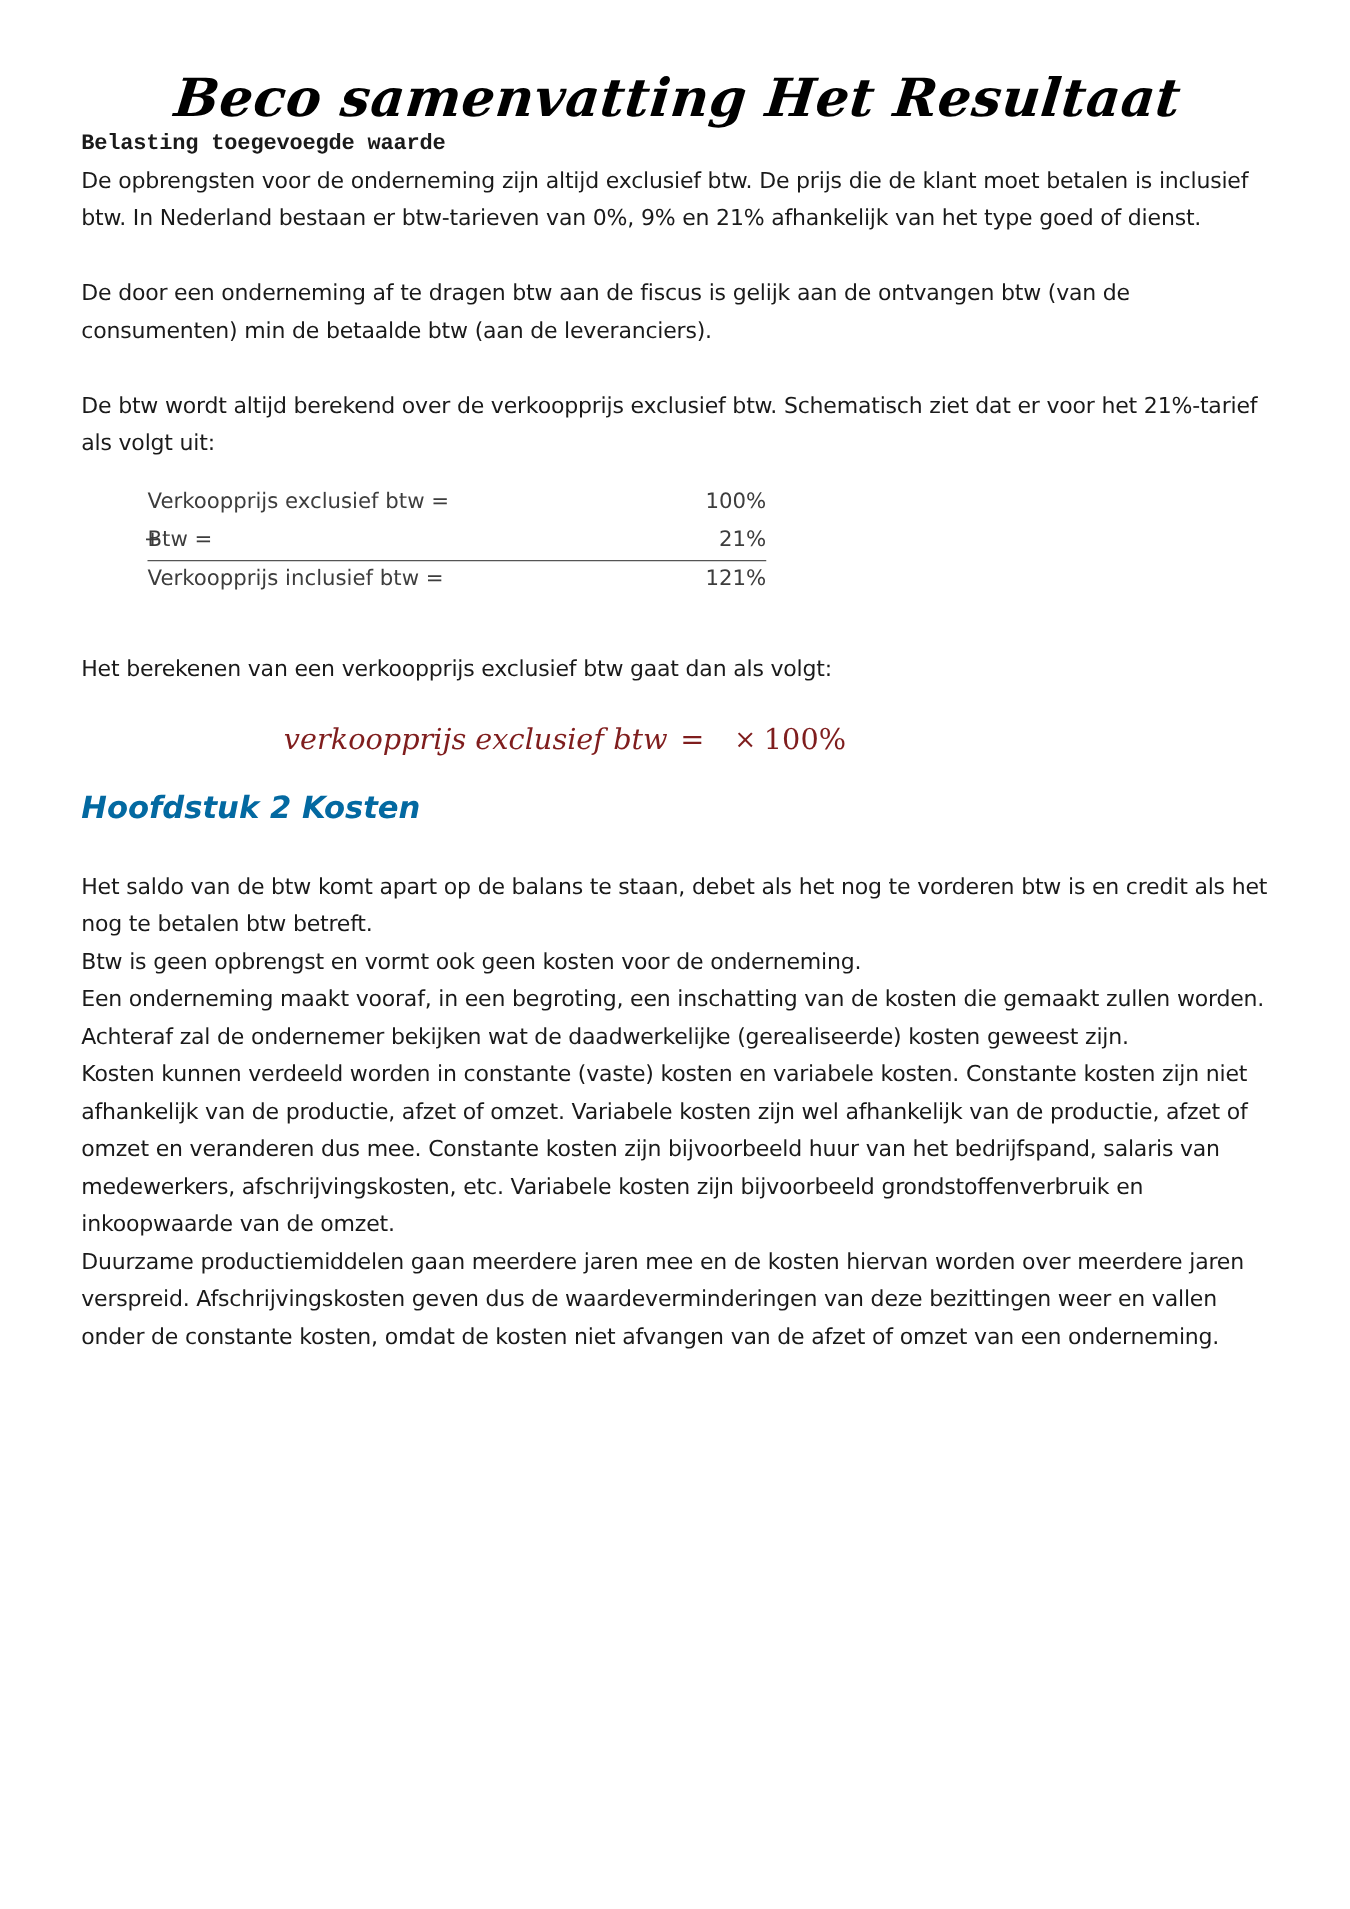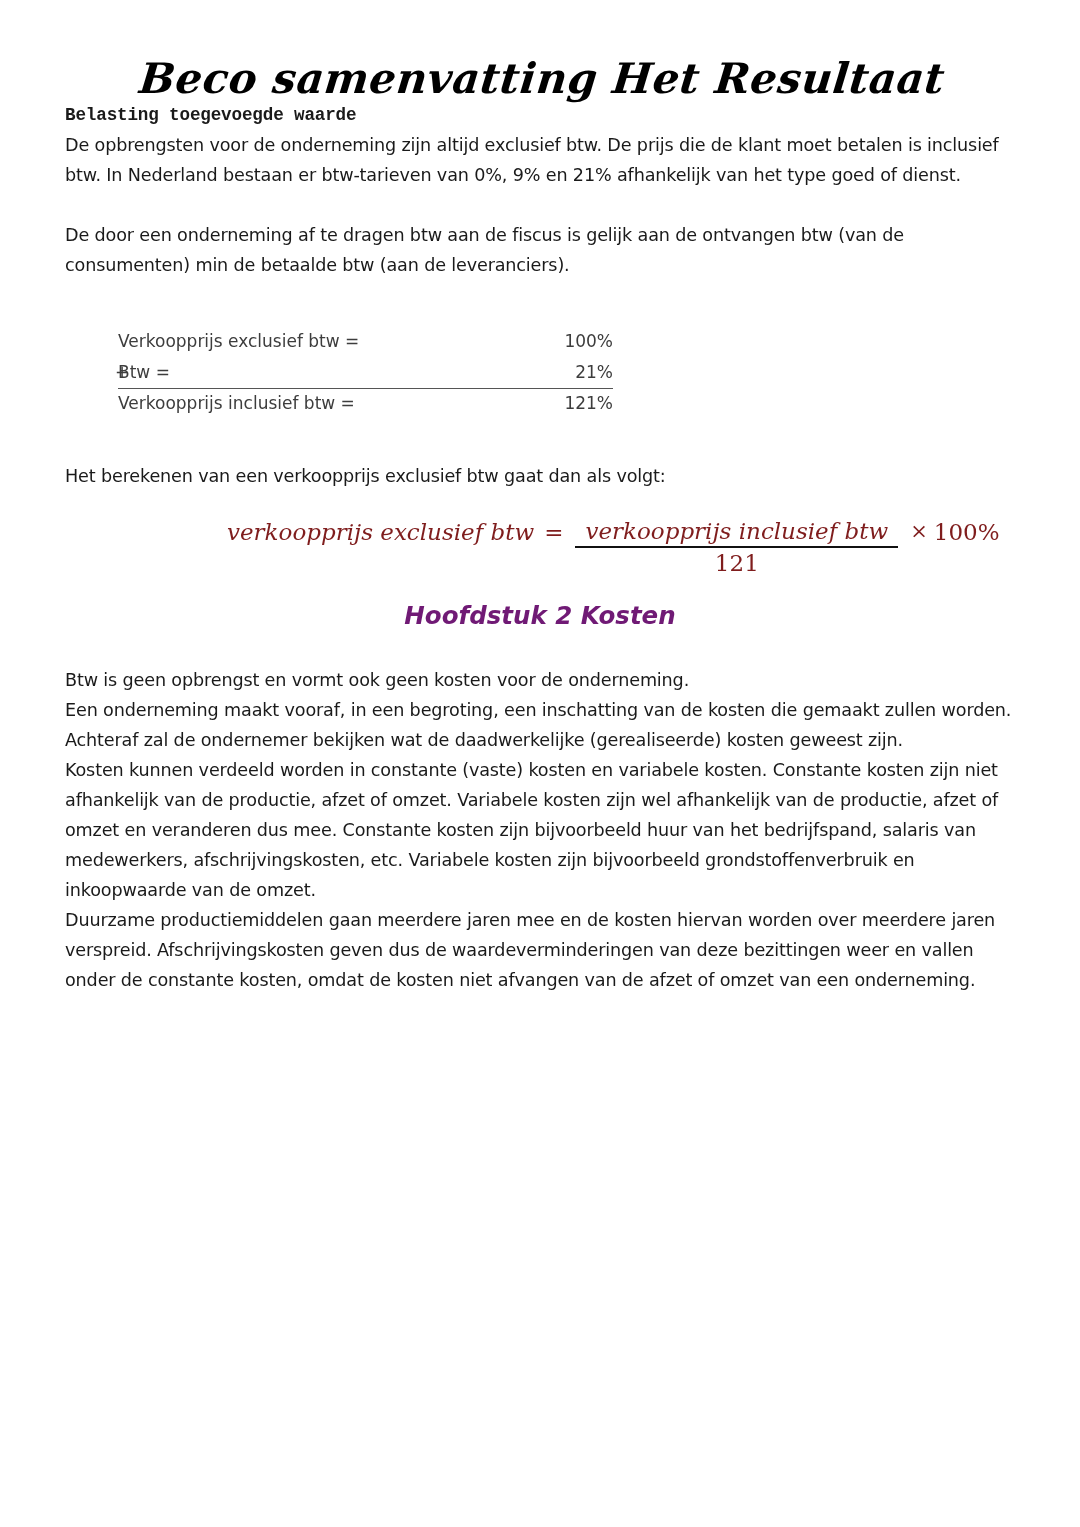--- a/index.html
+++ b/index.html
@@ -157,47 +157,47 @@
   }
   .formula .pct {
     font-style: normal;
   }
 
   
   .chapter-heading {
     margin: 0;
     padding-top: 24px;
     padding-bottom: 2px;
-    text-align: center;
     font-family: "DejaVu Sans", "Liberation Sans", sans-serif;
     font-weight: 700;
     font-style: italic;
     font-size: 24.5px;
     line-height: 34px;
-    color: #701a75;
+    color: #0369a1;
     letter-spacing: 0px;
   }
 
   
   .block { margin: 0; }
 </style>
 </head>
 <body>
 
 <div class="page">
   <div class="content">
 
     <h1 class="doc-title">Beco samenvatting Het Resultaat</h1>
 
     <div class="block">
       <p class="para bold">Belasting toegevoegde waarde</p>
       <p class="para">De opbrengsten voor de onderneming zijn altijd exclusief btw. De prijs die de klant moet betalen is inclusief btw. In Nederland bestaan er btw-tarieven van 0%, 9% en 21% afhankelijk van het type goed of dienst.</p>
       <div class="gap"></div>
       <p class="para">De door een onderneming af te dragen btw aan de fiscus is gelijk aan de ontvangen btw (van de consumenten) min de betaalde btw (aan de leveranciers).</p>
       <div class="gap"></div>
+      <p class="para">De btw wordt altijd berekend over de verkoopprijs exclusief btw. Schematisch ziet dat er voor het 21%-tarief als volgt uit:</p>
     </div>
 
     <div class="schema">
       <div class="schema-row">
         <div class="schema-op"></div>
         <div class="schema-cells">
           <span class="schema-label">Verkoopprijs exclusief btw =</span>
           <span class="schema-value">100%</span>
         </div>
       </div>
@@ -218,36 +218,32 @@
     </div>
 
     <div style="height:42px"></div>
 
     <p class="para">Het berekenen van een verkoopprijs exclusief btw gaat dan als volgt:</p>
 
     <div class="formula-wrap">
       <div class="formula">
         <span class="lhs">verkoopprijs exclusief btw</span>
         <span class="eq">=</span>
-        <span class="frac">
-          <span class="num">verkoopprijs inclusief btw</span>
-          <span class="bar"></span>
-          <span class="den">121</span>
-        </span>
         <span class="times">×</span>
         <span class="pct">100%</span>
       </div>
     </div>
 
     <h2 class="chapter-heading">Hoofdstuk 2 Kosten</h2>
 
 
     <div class="gap"></div>
 
     <div class="block">
+      <p class="para">Het saldo van de btw komt apart op de balans te staan, debet als het nog te vorderen btw is en credit als het nog te betalen btw betreft.</p>
       <p class="para">Btw is geen opbrengst en vormt ook geen kosten voor de onderneming.</p>
       <p class="para">Een onderneming maakt vooraf, in een begroting, een inschatting van de kosten die gemaakt zullen worden.  Achteraf zal de ondernemer bekijken wat de daadwerkelijke (gerealiseerde) kosten geweest zijn.</p>
       <p class="para">Kosten kunnen verdeeld worden in constante (vaste) kosten en variabele kosten. Constante kosten zijn niet afhankelijk van de productie, afzet of omzet. Variabele kosten zijn wel afhankelijk van de productie, afzet of omzet en veranderen dus mee. Constante kosten zijn bijvoorbeeld huur van het bedrijfspand, salaris van medewerkers, afschrijvingskosten, etc. Variabele kosten zijn bijvoorbeeld grondstoffenverbruik en inkoopwaarde van de omzet.</p>
       <p class="para">Duurzame productiemiddelen gaan meerdere jaren mee en de kosten hiervan worden over meerdere jaren verspreid. Afschrijvingskosten geven dus de waardeverminderingen van deze bezittingen weer en vallen onder de constante kosten, omdat de kosten niet afvangen van de afzet of omzet van een onderneming.</p>
     </div>
 
   </div>
 </div>
 
 </body></html>

